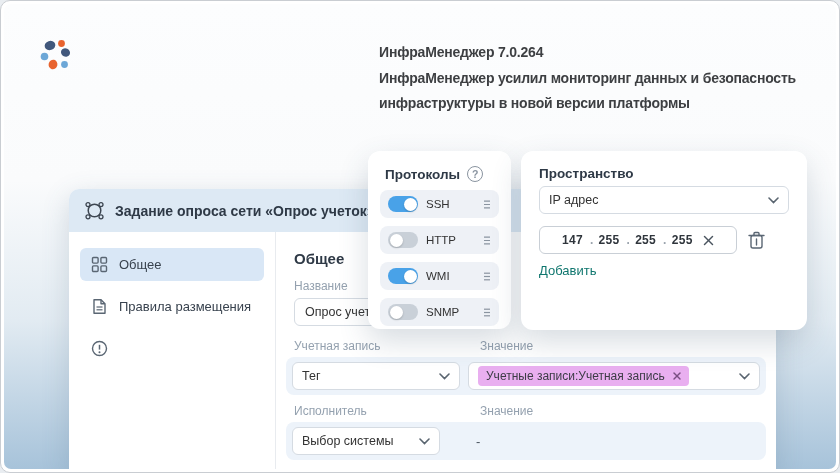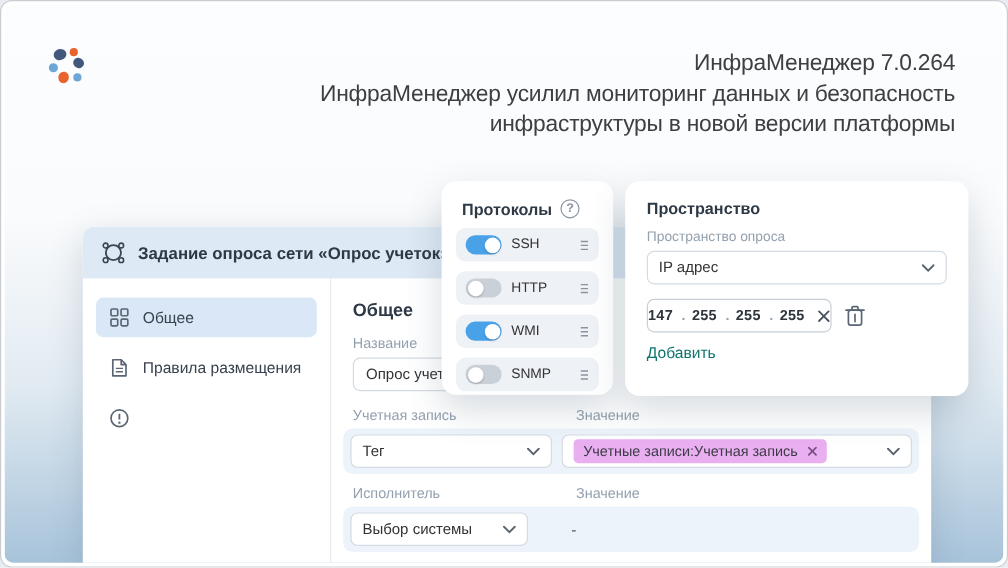--- a/index.html
+++ b/index.html
@@ -2,21 +2,21 @@
 <html><head>
 <meta charset="utf-8">
 <style>
   html,body{margin:0;padding:0;background:#e9edf1;}
   body{width:840px;height:473px;position:relative;font-family:"Liberation Sans",sans-serif;-webkit-font-smoothing:antialiased;}
   .frame{position:absolute;inset:0;box-sizing:border-box;background:#fff;border:1px solid #c9cdd2;border-radius:10px;padding:3px;overflow:hidden;}
   .stage{position:relative;width:100%;height:100%;border-radius:7px;overflow:hidden;
     background:linear-gradient(180deg,#fcfdfe 0%,#fafbfc 38%,#e2ebf2 68%,#a7c3da 100%);}
   
   .logo{position:absolute;left:33px;top:32px;width:42px;height:42px;}
-  .header-text{position:absolute;right:40px;top:36px;text-align:right;color:#3d3f42;font-size:19px;line-height:25px;letter-spacing:-0.2px;}
+  .header-text{position:absolute;right:40px;top:36px;text-align:left;color:#3d3f42;font-size:14px;line-height:25px;letter-spacing:-0.2px;font-weight:bold;}
   .header-text .l1{margin-bottom:1px;}
   
   .dialog{position:absolute;left:65px;top:185px;width:707px;height:284px;background:#ffffff;
     border-radius:10px 10px 0 0;box-shadow:0 8px 28px rgba(70,95,120,.20);z-index:1;overflow:hidden;}
   .dialog-header{height:43px;background:#dde9f4;display:flex;align-items:center;gap:10px;padding:0 15px;box-sizing:border-box;}
   .dialog-title{font-size:14px;font-weight:bold;color:#2e3946;}
   .dialog-body{display:flex;height:241px;}
   .sidebar{width:207px;box-sizing:border-box;border-right:1px solid #e8ebef;padding:16px 11px 0;}
   .side-item{display:flex;align-items:center;gap:11px;padding:8px 11px;border-radius:6px;margin-bottom:9px;font-size:13px;color:#38424e;cursor:pointer;}
   .side-item.selected{background:#d9e7f6;}
@@ -51,21 +51,21 @@
   .toggle.on{background:#49a2e8;}
   .toggle.off{background:#c9d0d8;}
   .toggle .knob{position:absolute;top:1.5px;width:13px;height:13px;border-radius:50%;background:#fff;box-shadow:0 1px 2px rgba(0,0,0,.2);}
   .toggle.on .knob{right:1.5px;}
   .toggle.off .knob{left:1.5px;}
   .drag-handle{margin-left:auto;display:flex;cursor:grab;}
   .card-space{left:517px;top:147px;width:286px;height:179px;padding:15px 18px;}
   .space-label{font-size:11.5px;color:#94a1af;margin-top:11px;}
   .sel-space{margin-top:5px;height:26px;}
   .ip-row{margin-top:12px;display:flex;align-items:center;gap:11px;}
-  .ip-box{border:1px solid #c9cfd6;border-radius:6px;height:26px;display:inline-flex;align-items:center;padding:0 0;gap:2px;background:#fff;text-align:center;}
+  .ip-box{border:1px solid #c9cfd6;border-radius:6px;height:26px;display:inline-flex;align-items:center;padding:0 22px;gap:2px;background:#fff;text-align:center;}
   .ipseg{font-size:12px;color:#2f353c;font-weight:bold;letter-spacing:.3px;}
   .ipseg + .ipseg::before{content:".";color:#9aa3ad;margin:0 5px;font-weight:bold;}
   .ip-clear{margin-left:8px;display:flex;cursor:pointer;}
   .trash-btn{display:flex;cursor:pointer;}
   .add-link{margin-top:9px;font-size:13px;color:#0f766e;cursor:pointer;display:inline-block;}
   .chev{display:flex;flex:0 0 auto;}
 </style>
 </head>
 <body>
 
@@ -258,21 +258,20 @@
                 <line x1="1" y1="4.5" x2="7" y2="4.5"></line>
                 <line x1="1" y1="7.8" x2="7" y2="7.8"></line>
               </g>
             </svg>
       </span>
     </div>
   </div>
 
   <div class="card card-space">
     <div class="card-title">Пространство</div>
-    <div class="space-label">Пространство опроса</div>
     <div class="select sel-space">
       <span>IP адрес</span>
       <span class="chev">
         <svg width="11" height="7" viewBox="0 0 11 7">
               <polyline points="1,1 5.5,5.5 10,1" fill="none" stroke="#5a6570" stroke-width="1.6" stroke-linecap="round"></polyline>
             </svg>
       </span>
     </div>
     <div class="ip-row">
       <div class="ip-box">

